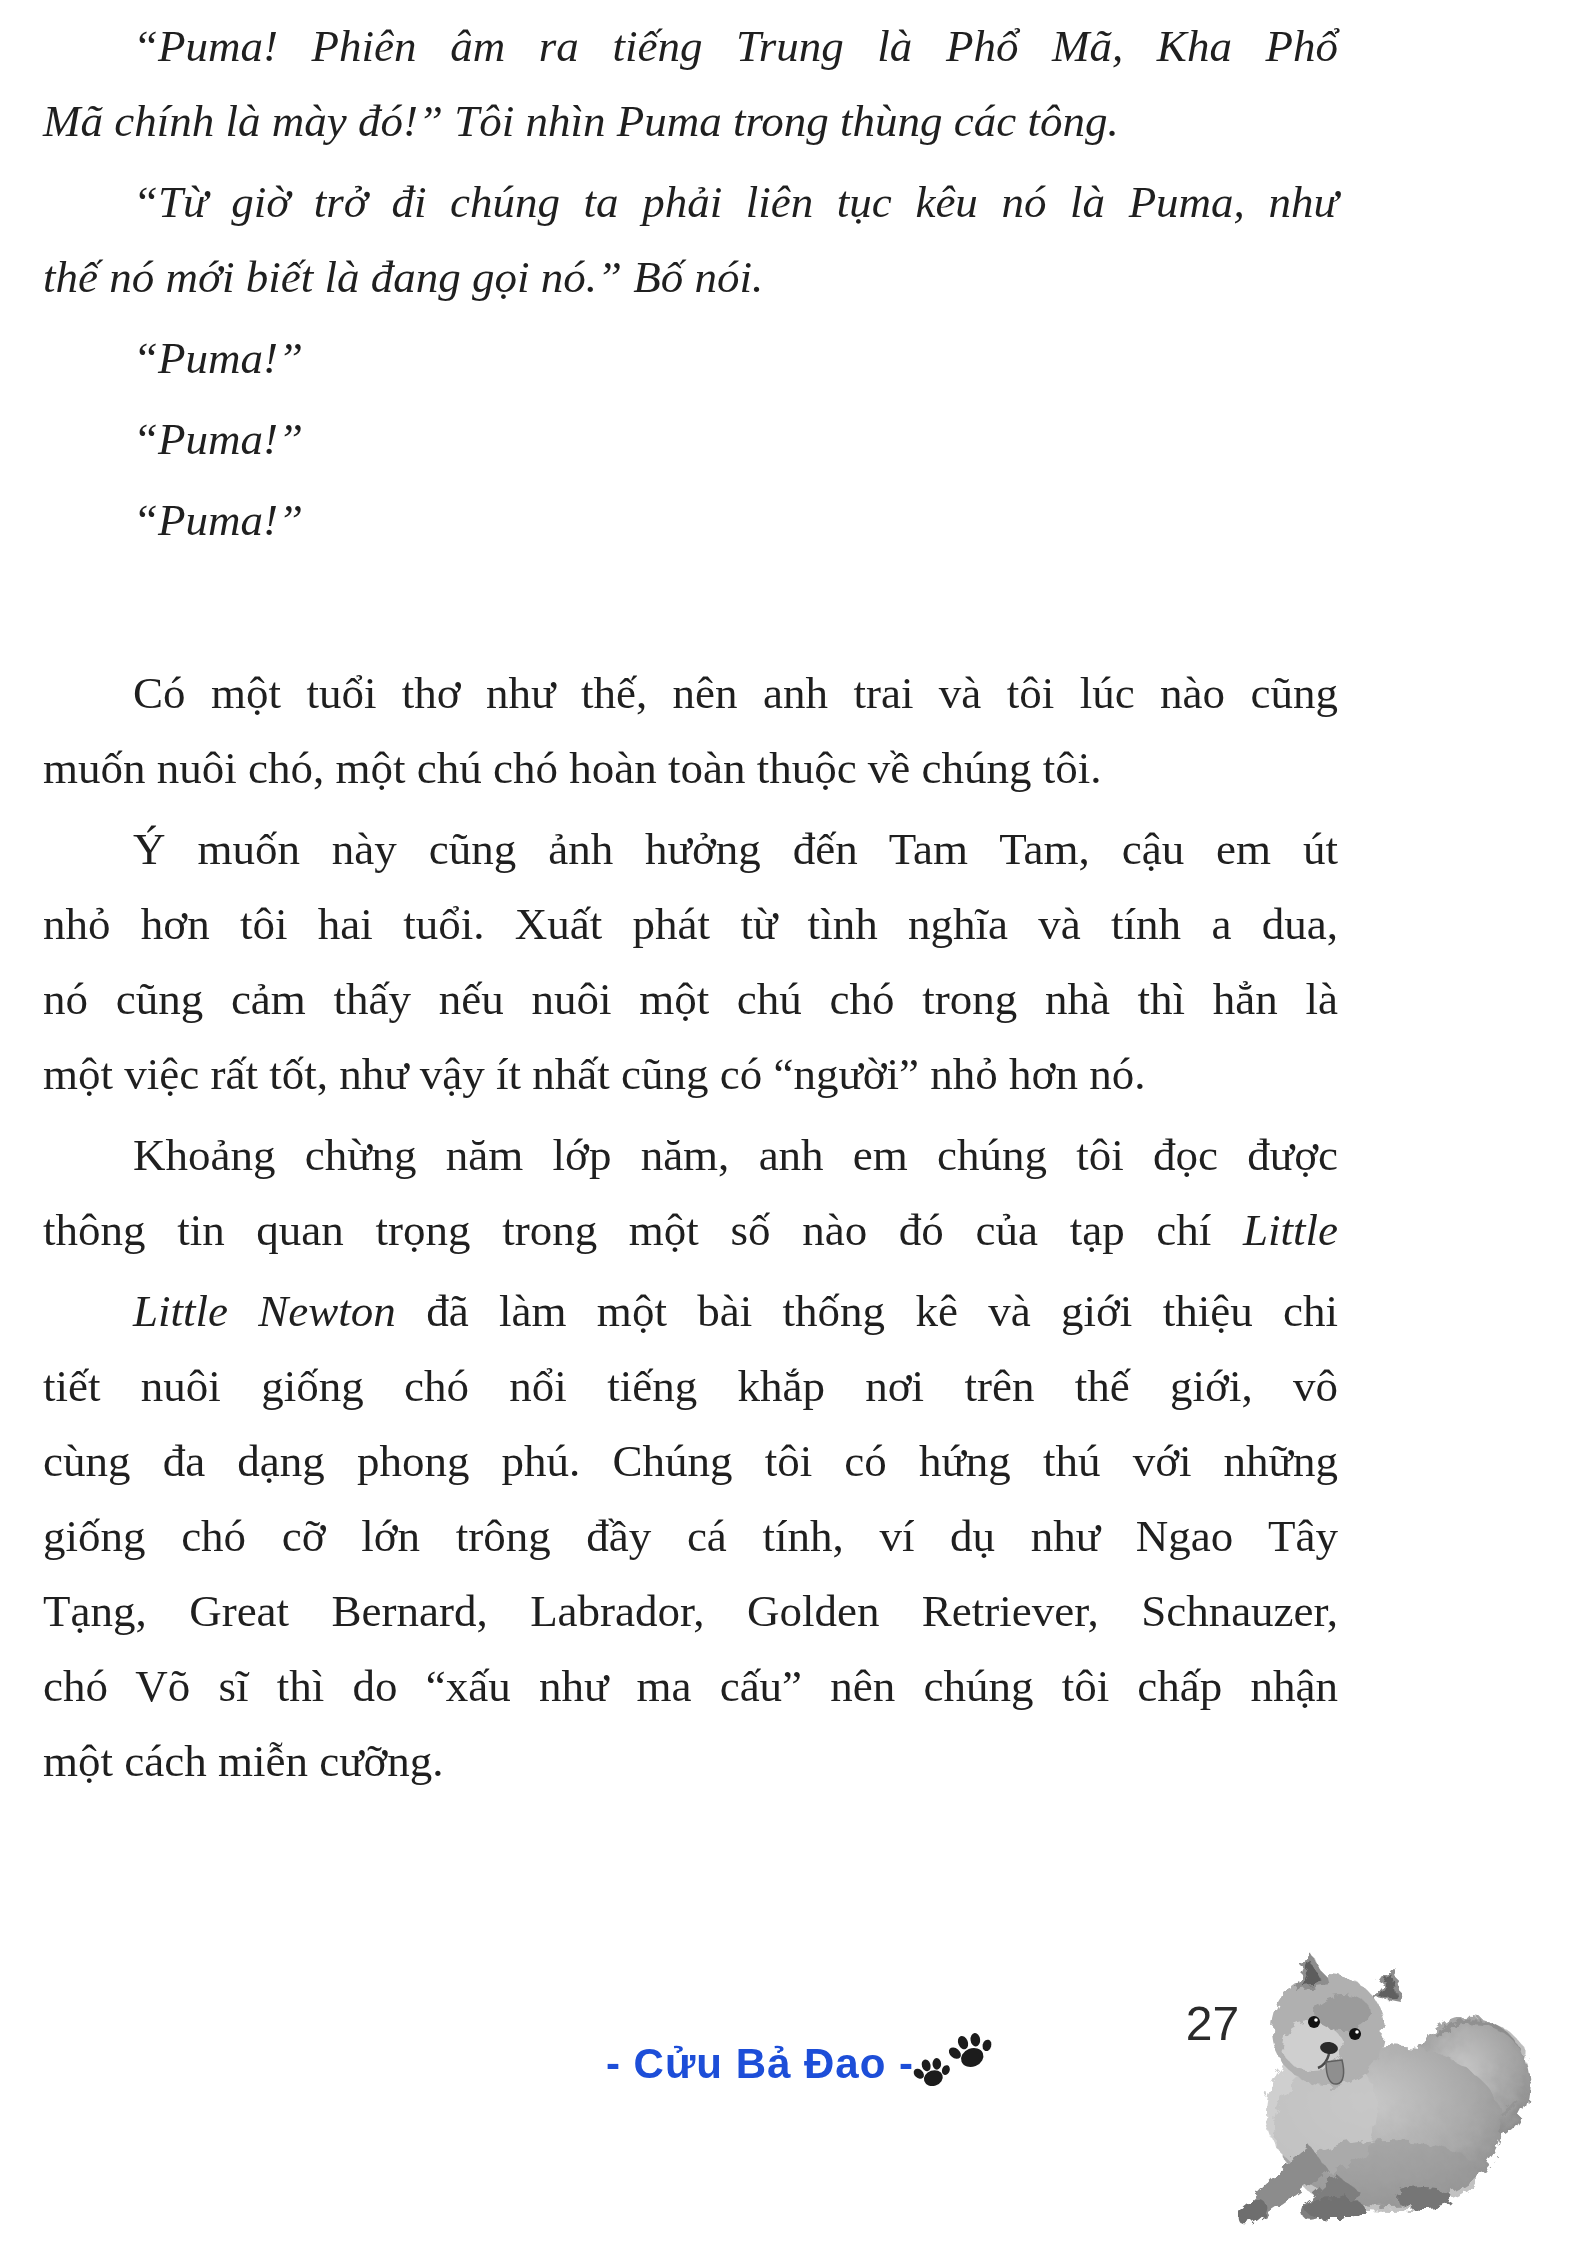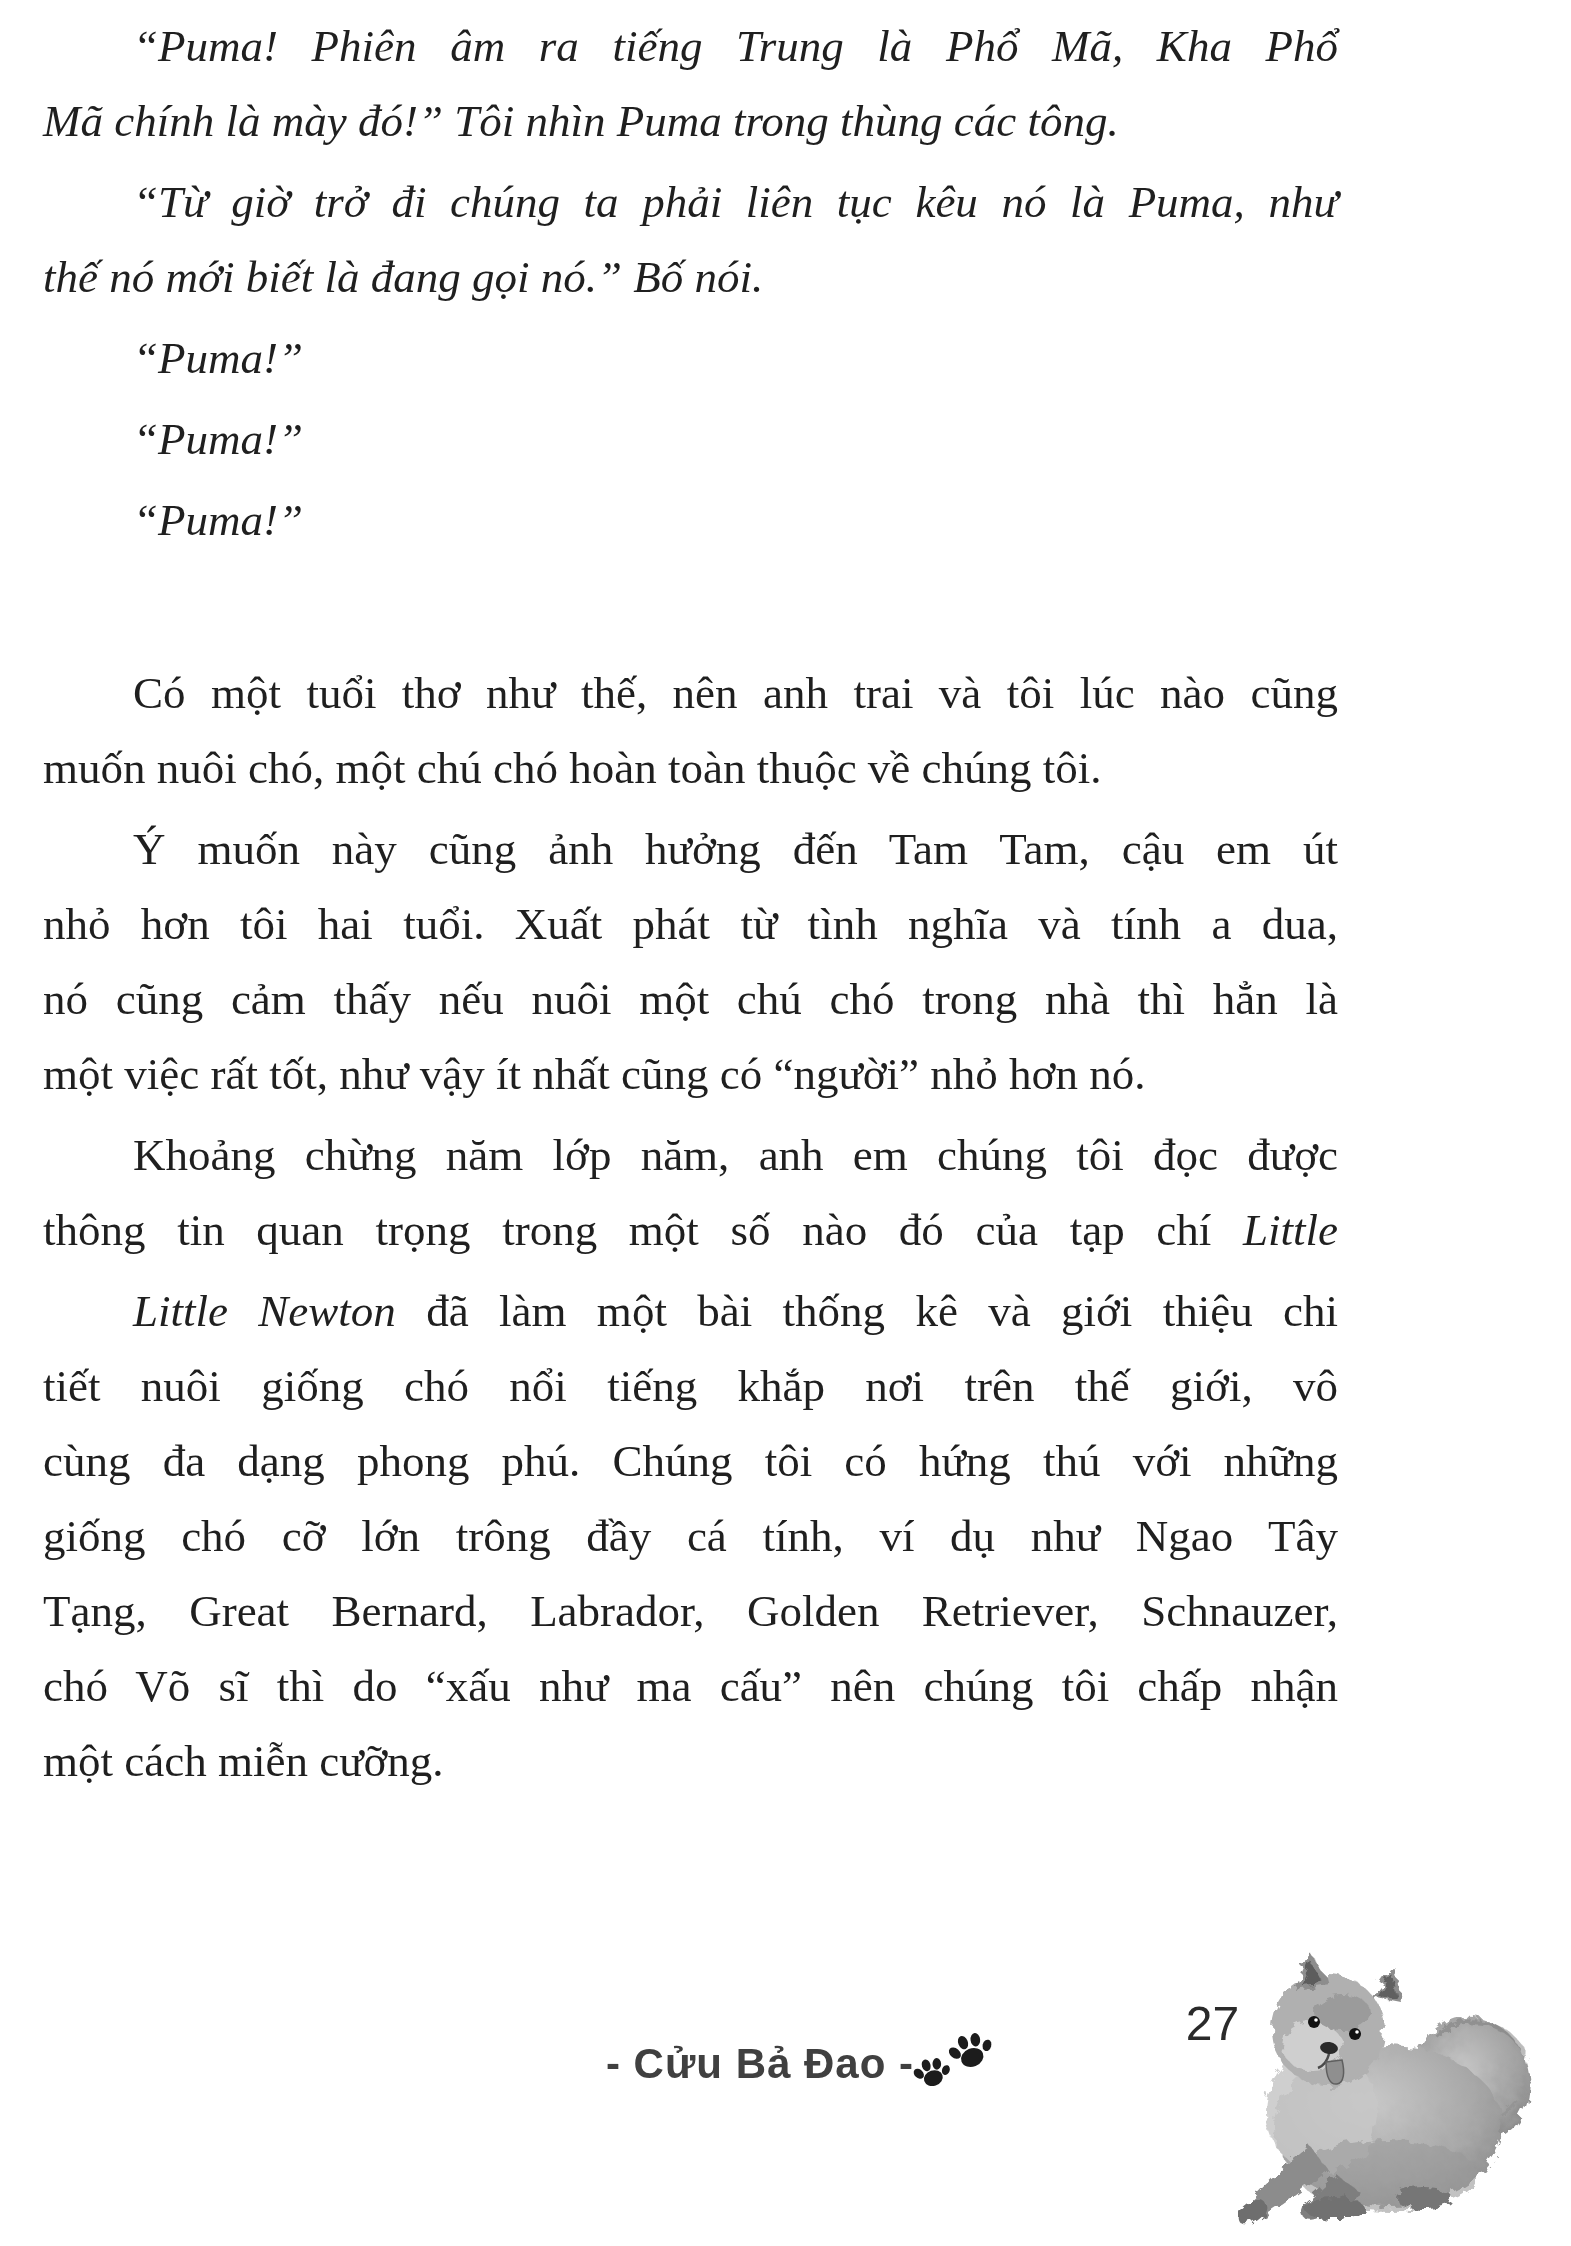--- a/index.html
+++ b/index.html
@@ -24,21 +24,21 @@
   }
   .indent{text-indent:90px;}
   .jl{text-align:justify;text-align-last:justify;}
   .it{font-style:italic;}
   .spacer{width:100%;}
   .footer-author{
     position:absolute;left:540px;top:2040px;width:440px;
     text-align:center;
     font-family:"Liberation Sans", sans-serif;
     font-size:42px;font-weight:600;letter-spacing:1px;
-    color:#404040;
+    color:#1d4ed8;
   }
   .page-number{
     position:absolute;left:1155px;top:1996px;width:115px;
     text-align:center;
     font-family:"Liberation Sans", sans-serif;
     font-size:48px;font-weight:400;
     color:#2a2a2a;
   }
   .paw-icon{
     position:absolute;left:900px;top:2028px;width:100px;height:72px;

